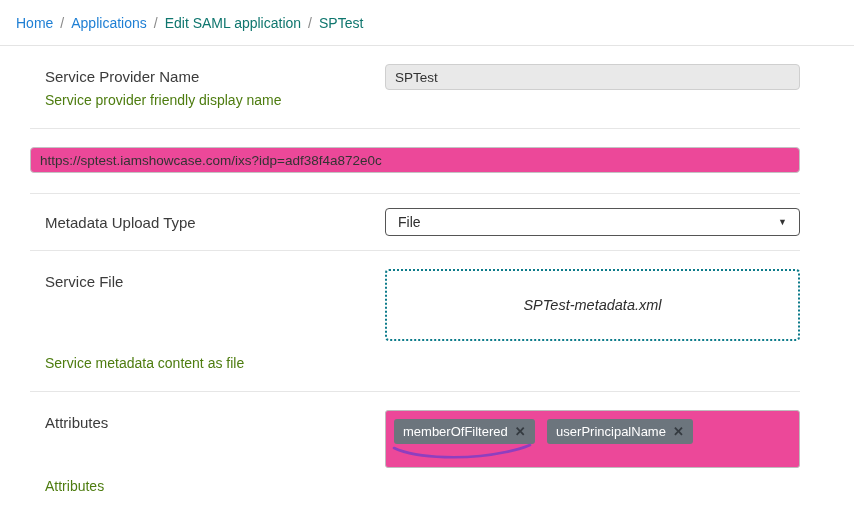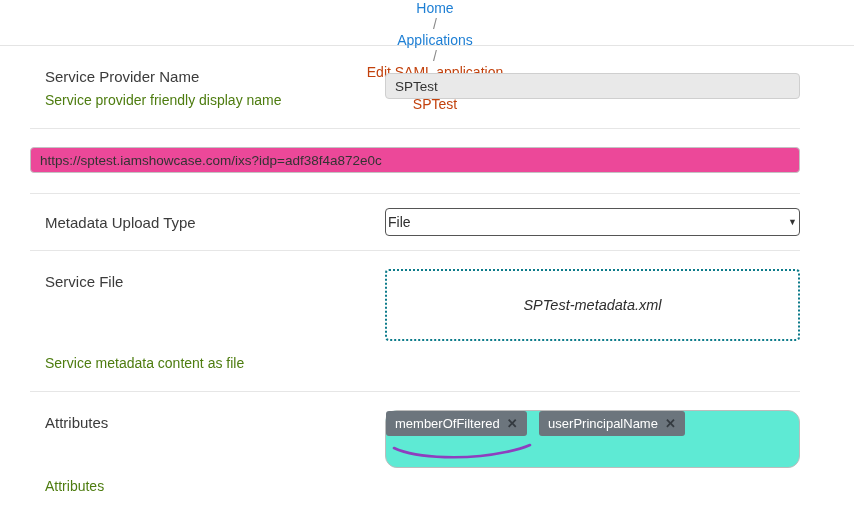--- a/index.html
+++ b/index.html
@@ -13,34 +13,33 @@
 
   
   .breadcrumb-bar {
     height: 46px;
     display: flex;
     align-items: center;
     padding-left: 16px;
     border-bottom: 1px solid #e4e4e4;
     font-size: 14px;
     background: #ffffff;
-    flex-direction: column;
   }
   .crumb-link { color: #1e7fd4; text-decoration: none; cursor: pointer; }
   .crumb-sep { color: #8a8a8a; margin: 0 7px; }
-  .crumb-static { color: #c2410c; }
+  .crumb-static { color: #0f766e; }
 
   
   .form-container {
     margin-left: 30px;
     width: 770px;
   }
   .form-row {
     display: flex;
-    align-items: center;
+    align-items: flex-start;
     padding: 18px 0 20px 0;
     border-bottom: 1px solid #e6e6e6;
   }
   .row-left {
     width: 355px;
     padding-left: 15px;
     padding-right: 20px;
     flex-shrink: 0;
     display: flex;
     flex-direction: column;
@@ -89,21 +88,21 @@
   
   .select-box {
     width: 100%;
     height: 28px;
     border: 1px solid #555;
     border-radius: 4px;
     background: #fff;
     display: flex;
     align-items: center;
     justify-content: space-between;
-    padding: 0 2px;
+    padding: 0 12px;
     font-size: 14px;
     color: #2e2e2e;
     cursor: pointer;
   }
   .select-caret {
     font-size: 9px;
     color: #333;
   }
 
   
@@ -120,22 +119,23 @@
     cursor: pointer;
     background: #ffffff;
     font-style: italic;
   }
 
   
   .tag-box {
     width: 100%;
     min-height: 58px;
     border: 1px solid #bdbdbd;
-    border-radius: 12px;
-    background: #5eead4;
+    border-radius: 3px;
+    padding: 8px;
+    background: #ec4899;
     position: relative;
   }
   .tag-chip {
     display: inline-flex;
     align-items: center;
     gap: 7px;
     background: #6c757d;
     color: #ffffff;
     font-size: 13px;
     padding: 5px 9px;

